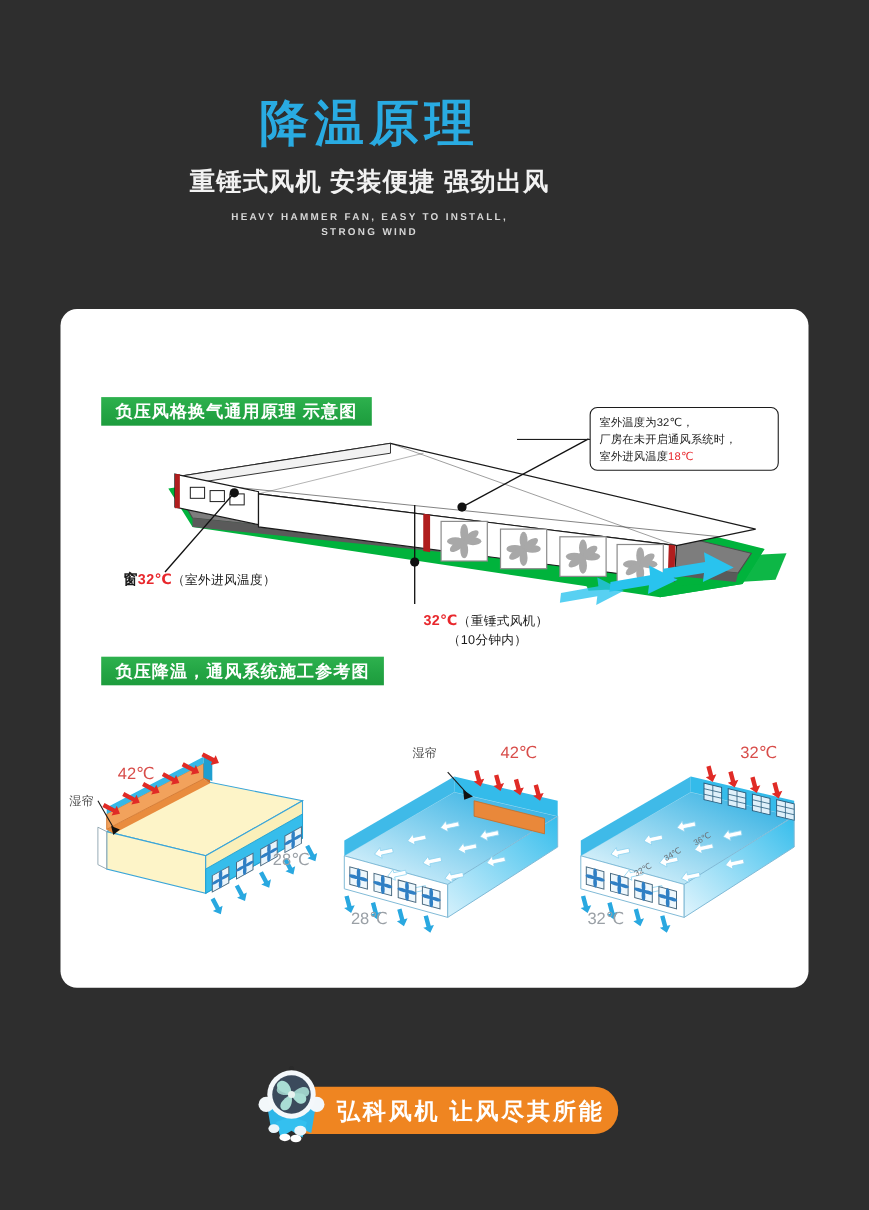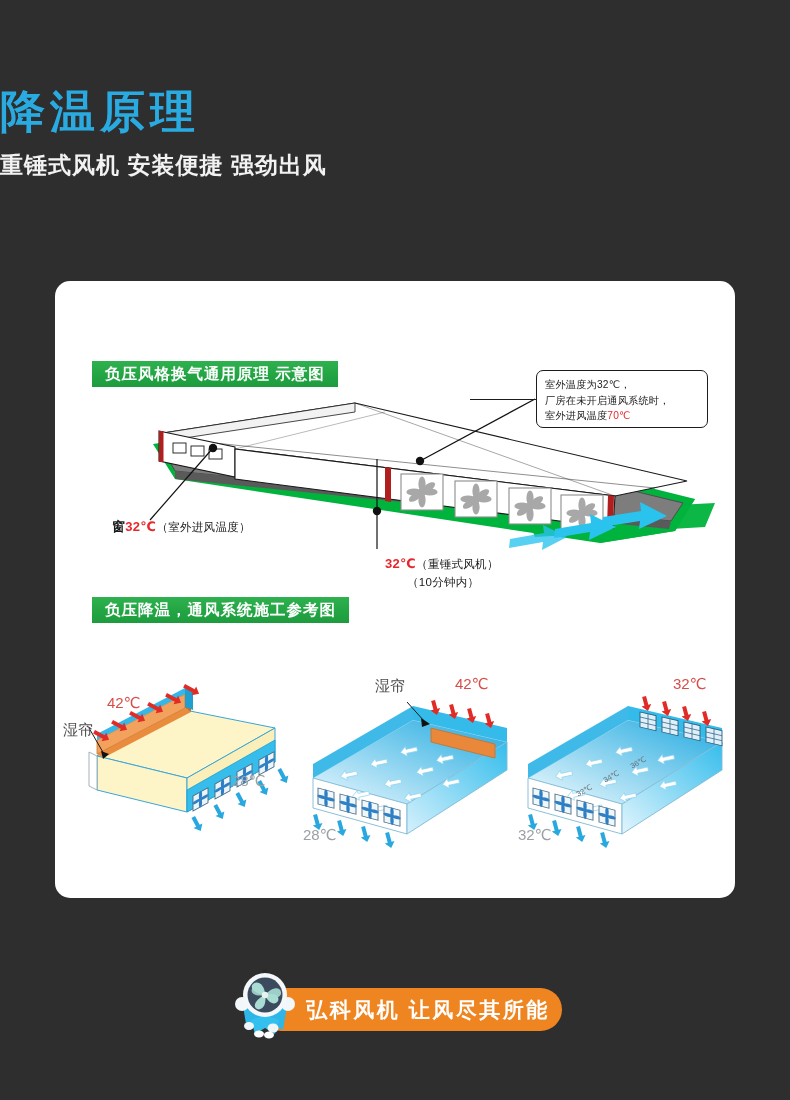--- a/index.html
+++ b/index.html
@@ -5,21 +5,21 @@
   * { box-sizing: border-box; margin: 0; padding: 0; }
   html, body {
     width: 790px; height: 1100px;
     background: #2e2e2e;
     font-family: "Liberation Sans", "DejaVu Sans", sans-serif;
     overflow: hidden;
   }
   #page { position: relative; width: 790px; height: 1100px; background: #2e2e2e; }
 
   
-  .header { position: absolute; top: 86px; left: 0; width: 672px; text-align: left; }
+  .header { position: absolute; top: 86px; left: 0; width: 672px; text-align: center; }
   .title-main {
     font-size: 45px; font-weight: 700; color: #29ABE2;
     letter-spacing: 5px; line-height: 1.15;
   }
   .title-sub {
     margin-top: 12px;
     font-size: 23px; font-weight: 700; color: #f2f2f2;
     letter-spacing: 1px;
   }
   .title-en {
@@ -73,22 +73,22 @@
   #anno-window .big { font-size: 13px; font-weight: 700; }
   #anno-out { left: 330px; top: 274px; line-height: 1.45; }
 
   
   .diag { position: absolute; top: 385px; width: 232px; height: 200px; }
   #diag1 { left: 12px; }
   #diag2 { left: 240px; }
   #diag3 { left: 455px; }
   .tlabel { position: absolute; font-size: 15px; font-weight: 400; white-space: nowrap; }
   .tlabel.red  { color: #d84d4a; }
-  .tlabel.gray { color: #9aa0a6; }
-  .tlabel.dark { color: #4a4a4a; font-size: 15px; }
+  .tlabel.gray { color: #9aa0a6; margin-left: 16px; }
+  .tlabel.dark { color: #4a4a4a; font-size: 11px; }
   .tiny { position: absolute; font-size: 7.5px; color: #6b7278; white-space: nowrap; }
 
   
   .footer { position: absolute; left: 225px; top: 968px; width: 340px; height: 72px; }
   .pill {
     position: absolute; left: 35px; top: 20px;
     width: 302px; height: 43px;
     background: #ef8521; border-radius: 22px;
     display: flex; align-items: center; justify-content: center;
     padding-left: 34px;
@@ -100,20 +100,24 @@
   .mascot { position: absolute; left: 0px; top: 0px; width: 80px; height: 72px; }
 </style>
 </head>
 <body>
 
 <div id="page">
 
   <div class="header">
     <div class="title-main">降温原理</div>
     <div class="title-sub">重锤式风机 安装便捷 强劲出风</div>
+    <div class="title-en">
+      <div>HEAVY HAMMER FAN, EASY TO INSTALL,</div>
+      <div>STRONG WIND</div>
+    </div>
   </div>
 
   <div class="card">
 
     <div class="banner" id="banner1">
       <span>负压风格换气通用原理 示意图</span>
     </div>
 
     <svg class="bldg" viewBox="0 0 680 617">
 
@@ -217,21 +221,21 @@
         <path d="M500,248 L536,242 L535,233 L561,246 L534,259 L535,251 L499,257 Z"></path>
         <path d="M548,236 L586,230 L585,221 L612,235 L584,248 L585,240 L547,246 Z"></path>
       </g>
     </svg>
 
     <div class="callout-leader"></div>
     <div class="callout">
       <div>室外温度为32℃，</div>
       <div>厂房在未开启通风系统时，</div>
       <div>
-        <span>室外进风温度</span><span class="hot">70℃</span>
+        <span>室外进风温度</span><span class="hot">18℃</span>
       </div>
     </div>
 
     <div class="anno" id="anno-window">
       <span class="big">窗</span><span class="hot big">32℃</span><span>（室外进风温度）</span>
     </div>
 
     <div class="anno" id="anno-out">
       <div>
         <span class="hot" style="font-size:13px;font-weight:700">32℃</span><span>（重锤式风机）</span>

